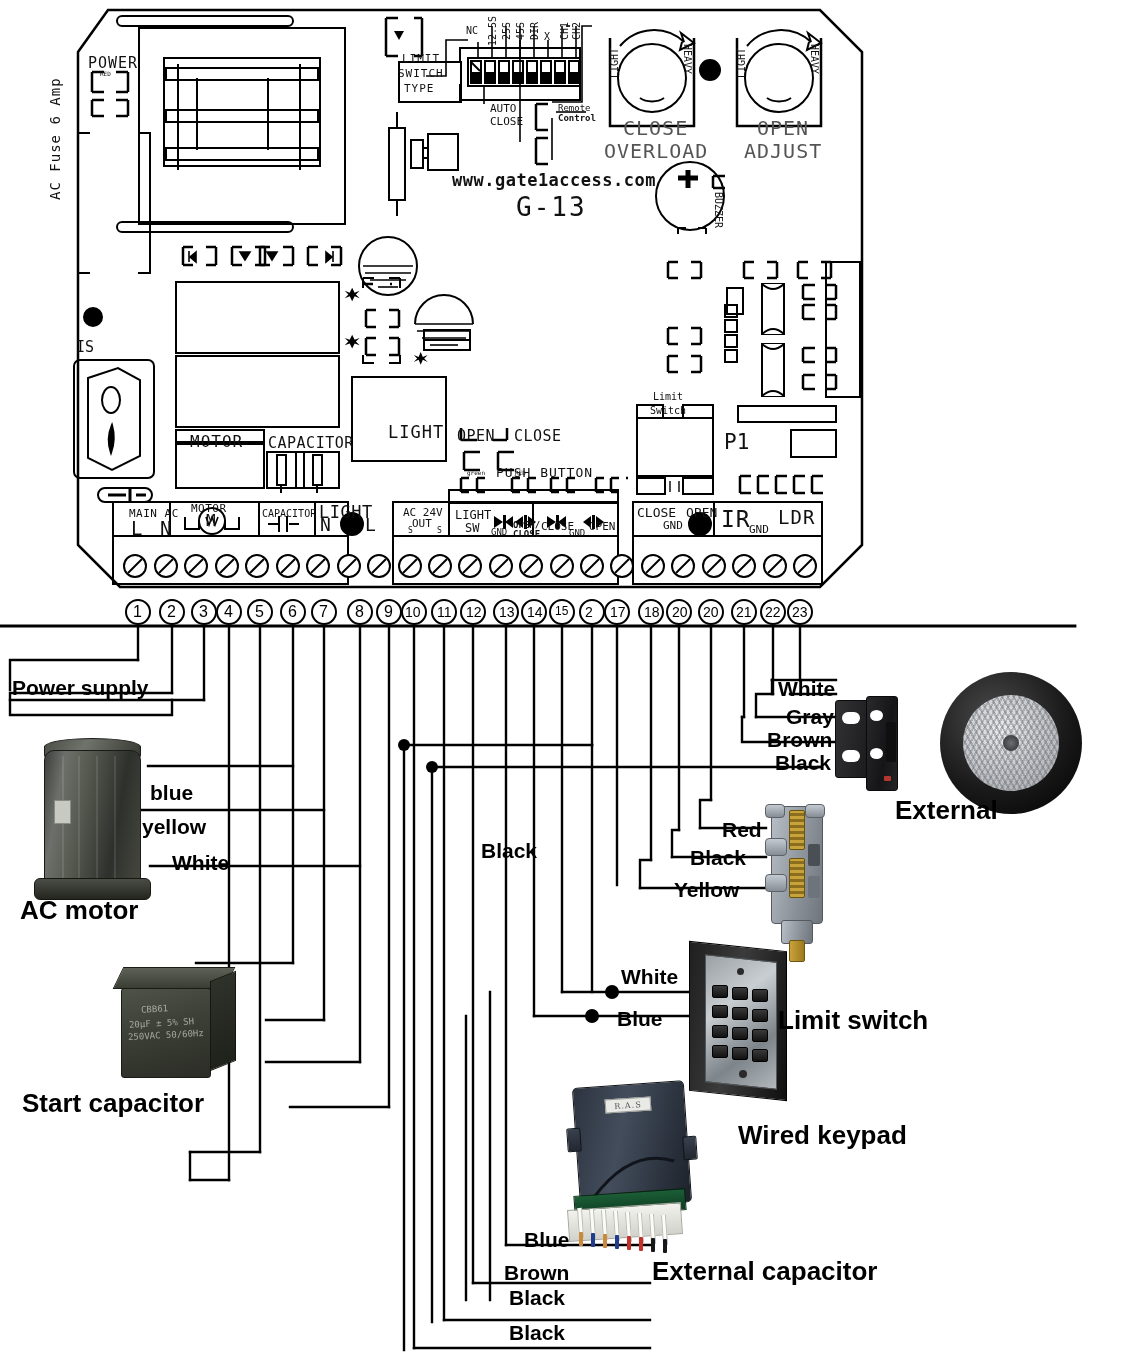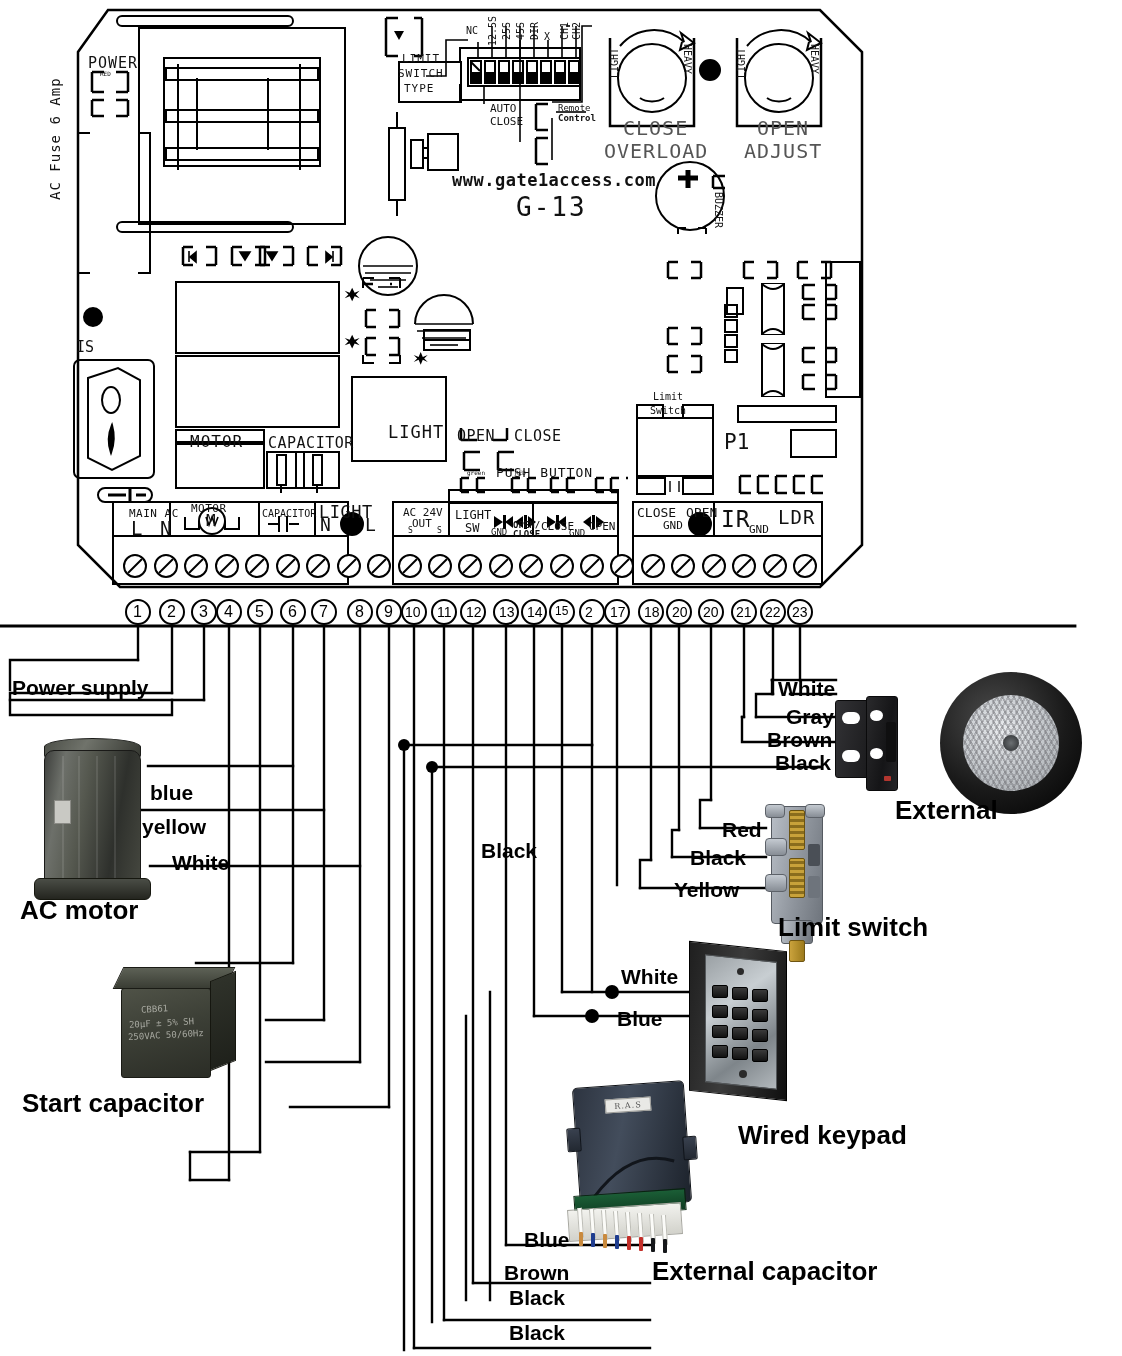--- a/index.html
+++ b/index.html
@@ -881,21 +881,21 @@
   <div class="lbl wirelbl" style="left:786px; top:706px;">Gray</div>
   <div class="lbl wirelbl" style="left:767px; top:729px;">Brown</div>
   <div class="lbl wirelbl" style="left:775px; top:752px;">Black</div>
 
   <div class="lbl complbl" style="left:895px; top:797px;">External</div>
 
   <div class="lbl wirelbl" style="left:722px; top:819px;">Red</div>
   <div class="lbl wirelbl" style="left:690px; top:847px;">Black</div>
   <div class="lbl wirelbl" style="left:674px; top:879px;">Yellow</div>
 
-  <div class="lbl complbl" style="left:778px; top:914px;">Limit switch</div>
+  <div class="lbl complbl" style="left:778px; top:1007px;">Limit switch</div>
 
   <div class="lbl wirelbl" style="left:481px; top:840px;">Black</div>
 
   <div class="lbl wirelbl" style="left:621px; top:966px;">White</div>
   <div class="lbl wirelbl" style="left:617px; top:1008px;">Blue</div>
 
   <div class="lbl complbl" style="left:738px; top:1122px;">Wired keypad</div>
 
   <div class="lbl wirelbl" style="left:524px; top:1229px;">Blue</div>
   <div class="lbl wirelbl" style="left:504px; top:1262px;">Brown</div>

